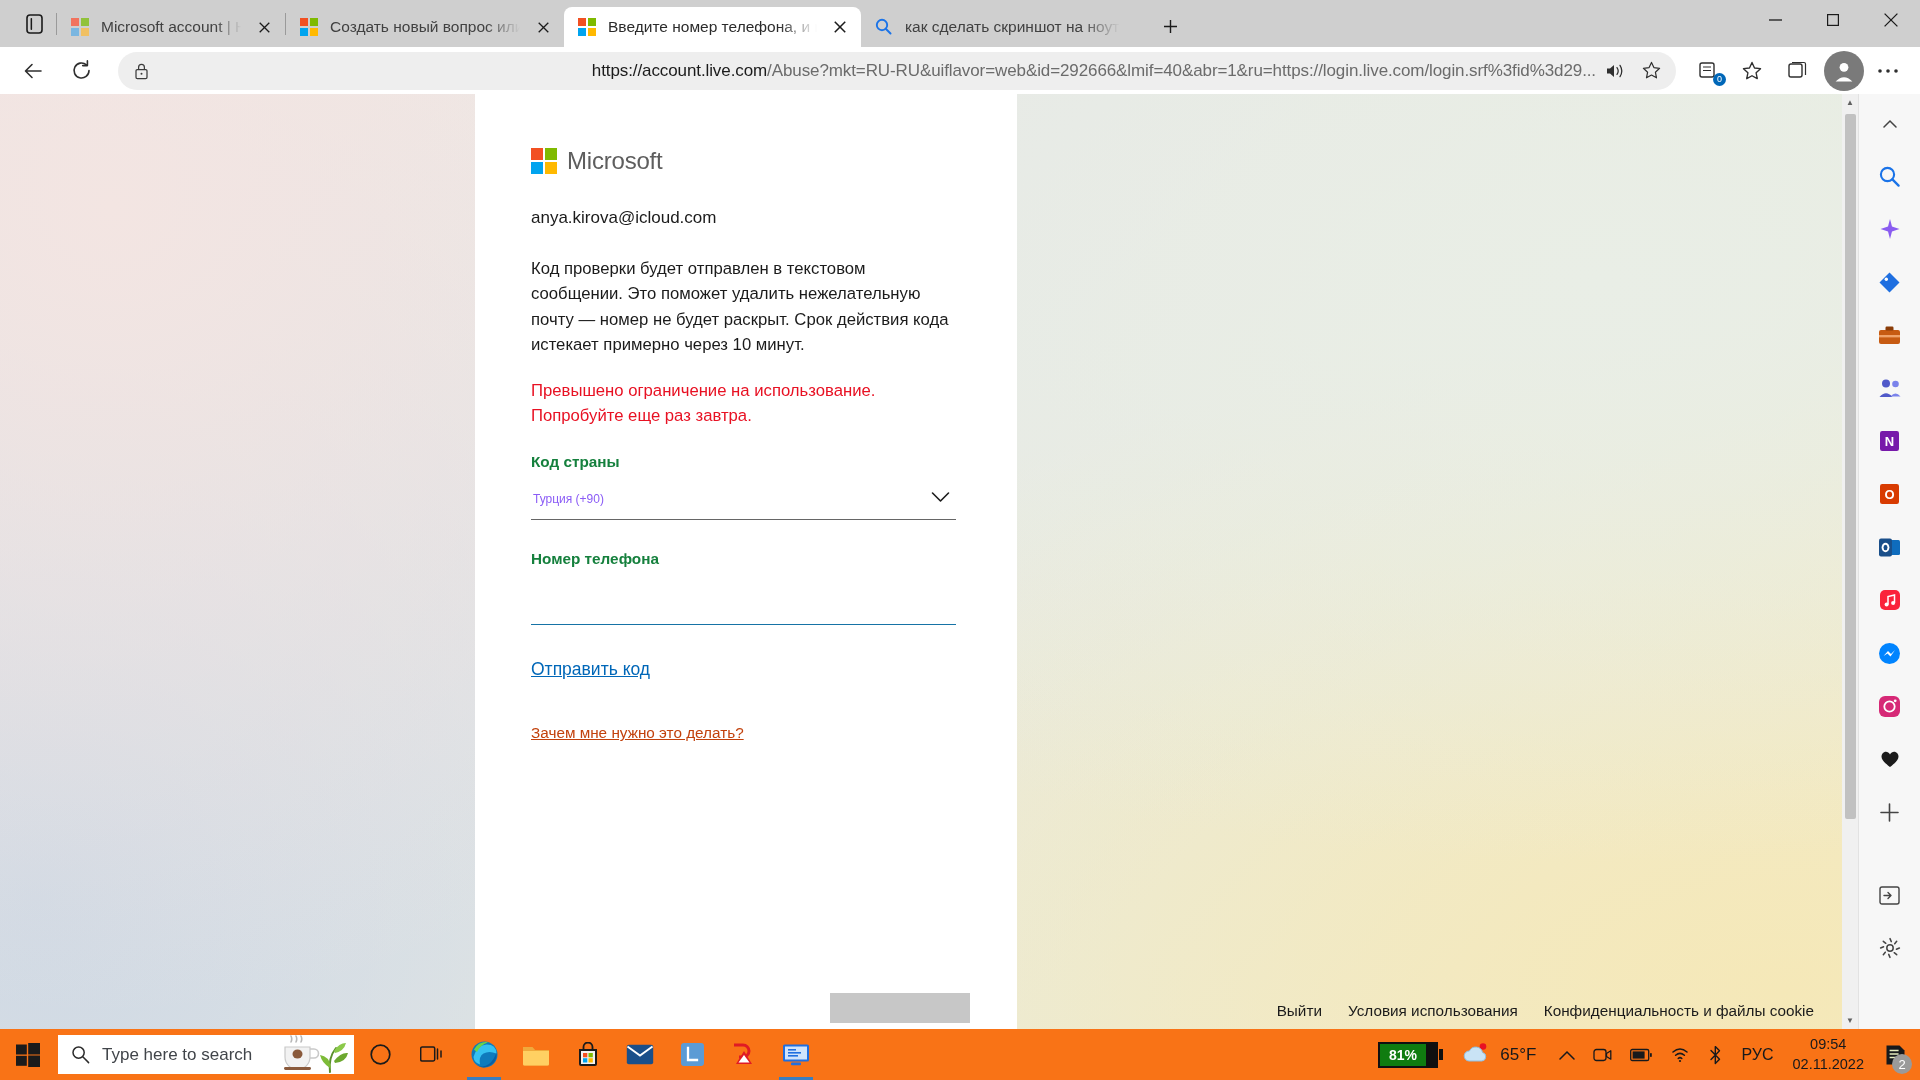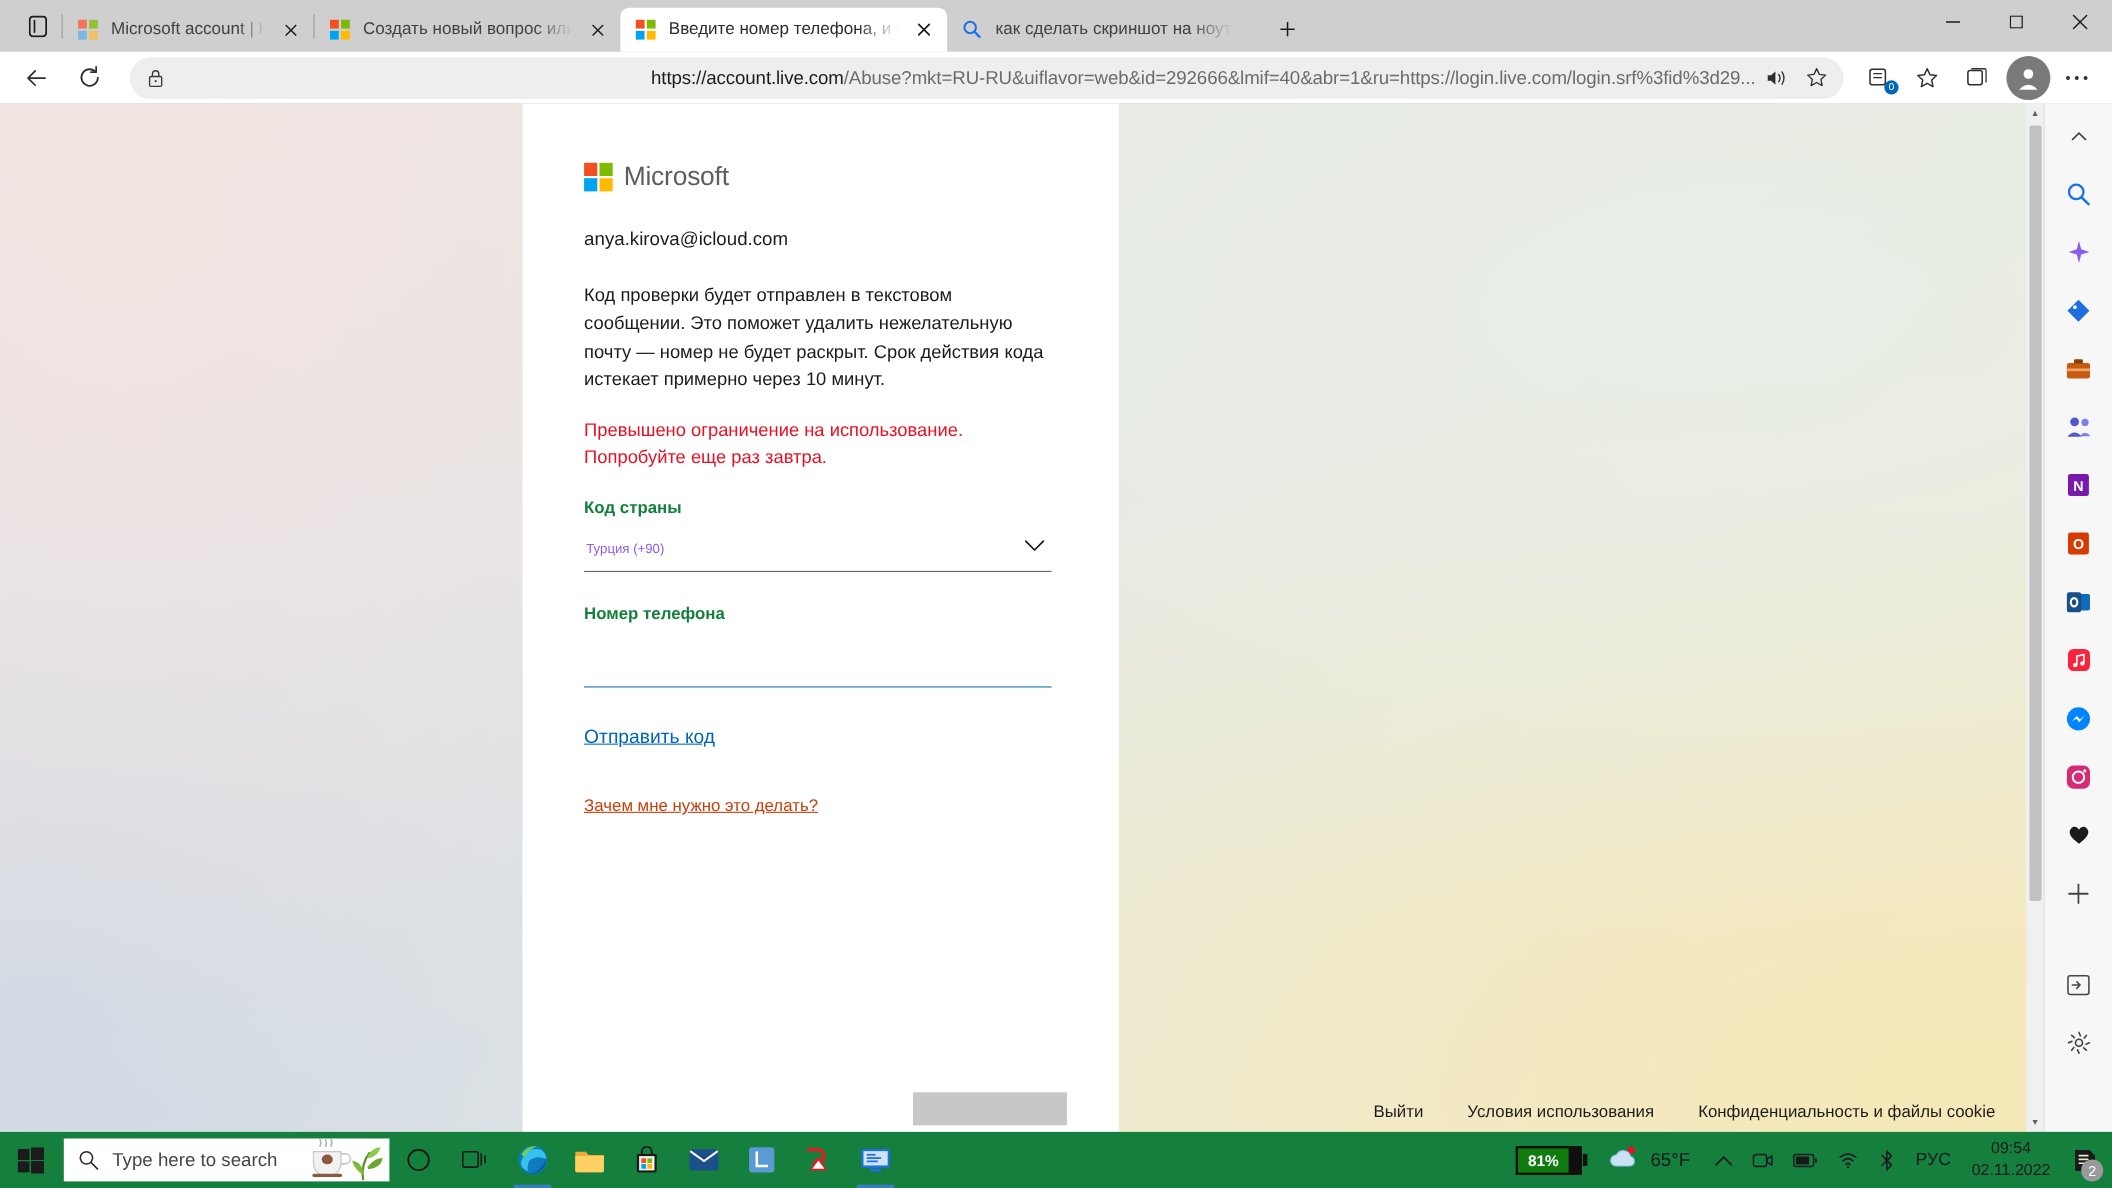--- a/index.html
+++ b/index.html
@@ -173,21 +173,21 @@
     display: inline-block; font-size: 15.3px; color: #c2410c;
   }
   .captcha-block {
     position: absolute; left: 355px; bottom: 6px; width: 140px; height: 30px;
     background: #c7c7c7;
   }
 
   
   .page-footer {
     position: absolute; right: 0; bottom: 0; height: 36px;
-    display: flex; align-items: center; gap: 40px;
+    display: flex; align-items: center; gap: 26px;
     padding-right: 44px;
     font-size: 15.3px; color: #1b1b1b;
   }
 
   
   .scrollbar {
     position: absolute; right: 0; top: 94px; width: 16px; height: 935px;
     background: #f0f0f0;
   }
   .sb-arrow {
@@ -207,21 +207,21 @@
   }
   .sb-icon {
     width: 42px; height: 42px; margin-bottom: 11px; border-radius: 6px;
     display: flex; align-items: center; justify-content: center;
     font-size: 20px; position: relative;
   }
 
   
   .taskbar {
     position: absolute; left: 0; bottom: 0; width: 1920px; height: 51px;
-    background: #15803d;
+    background: #f97316;
     display: flex; align-items: center;
   }
   .start-btn {
     width: 56px; height: 51px; display:flex; align-items:center; justify-content:center;
   }
   .search-box {
     width: 296px; height: 39px; background: #ffffff; margin-left: 2px;
     display: flex; align-items: center; position: relative;
   }
   .search-icon { width: 44px; display:flex; align-items:center; justify-content:center; color:#2b2b2b; }

